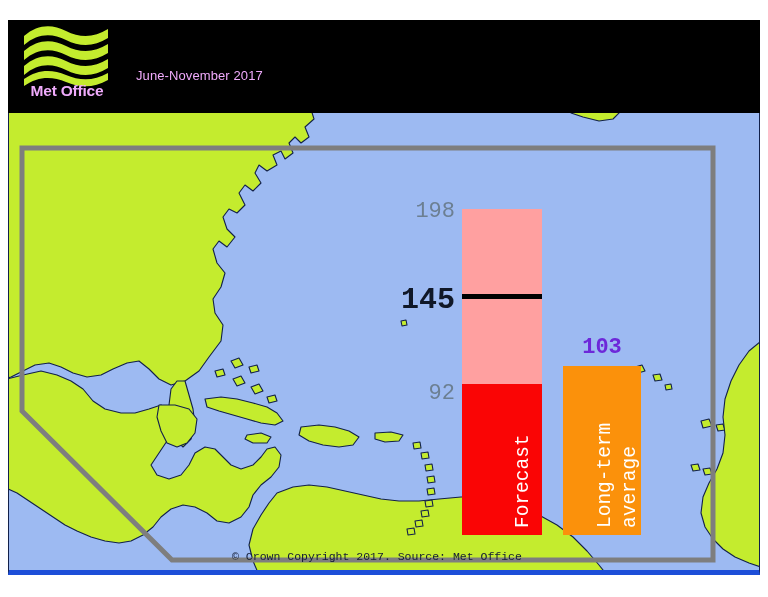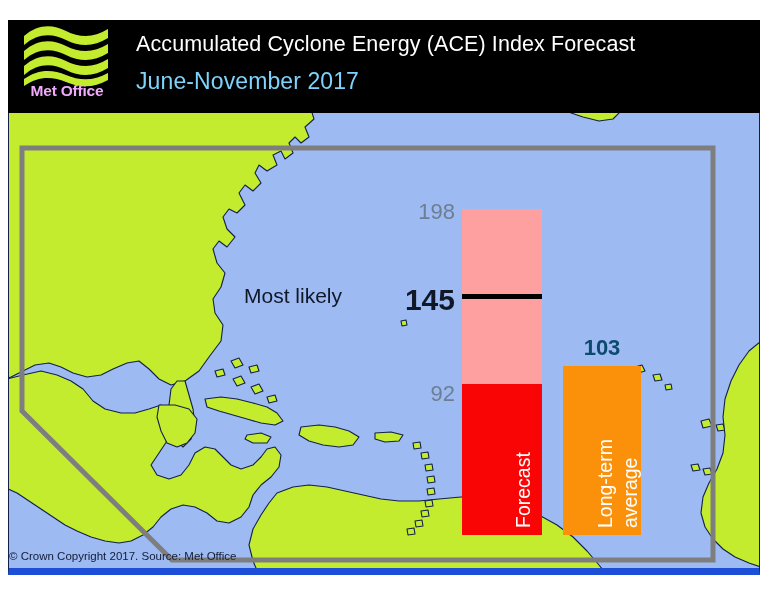--- a/index.html
+++ b/index.html
@@ -10,27 +10,27 @@
 
   
   #header{position:absolute;left:8px;top:20px;width:752px;height:93px;
           background:#000000;}
   #logo{position:absolute;left:4px;top:2px;width:110px;height:91px;}
   #logo svg{display:block;}
   #logo-text{position:absolute;left:7px;top:62px;width:104px;text-align:center;
              color:#f0abfc;font-weight:bold;font-size:15.5px;letter-spacing:-0.2px;}
   #title{position:absolute;left:128px;top:12px;color:#ffffff;font-size:21.5px;
          letter-spacing:0.1px;white-space:nowrap;}
-  #subtitle{position:absolute;left:128px;top:48px;color:#7dd3fc;font-size:23px;
+  #subtitle{position:absolute;left:128px;top:48px;color:#f0abfc;font-size:13px;
             letter-spacing:0.1px;white-space:nowrap;}
 
   
   #map{position:absolute;left:8px;top:113px;width:752px;height:462px;
        background:#9dbaf2;overflow:hidden;border-left:1px solid #12204a;
-       border-right:1px solid #12204a;border-bottom:7px solid #1d4ed8;box-sizing:border-box;}
+       border-right:1px solid #12204a;border-bottom:5px solid #1d4ed8;box-sizing:border-box;font-family:Liberation Mono, monospace;}
   #map svg{position:absolute;left:0;top:0;}
 
   
   #chart{position:absolute;left:0;top:0;width:752px;height:462px;}
 
   .bar{position:absolute;}
   #bar-fore-upper{left:453px;top:96px;width:80px;height:175px;background:#ffa0a0;}
   #bar-fore-lower{left:453px;top:271px;width:80px;height:151px;background:#fa0505;}
   #bar-median{position:absolute;left:453px;top:181px;width:80px;height:5px;
               background:#000000;}
@@ -38,29 +38,29 @@
 
   .lab{position:absolute;white-space:nowrap;}
   #lab-upper{left:398px;top:86px;width:48px;text-align:right;
              color:#6c7f92;font-size:22px;}
   #lab-lower{left:398px;top:268px;width:48px;text-align:right;
              color:#6c7f92;font-size:22px;}
   #lab-median{left:391px;top:170px;width:55px;text-align:right;
               color:#101828;font-size:30px;font-weight:bold;}
   #lab-mostlikely{left:235px;top:171px;color:#101828;font-size:21px;}
   #lab-ltavg{left:554px;top:222px;width:78px;text-align:center;
-             color:#0c4a6e;font-size:22px;font-weight:bold;}
+             color:#6d28d9;font-size:22px;font-weight:bold;}
 
   .vtext{position:absolute;color:#ffffff;font-size:19.5px;
          transform-origin:0 0;transform:rotate(-90deg);white-space:nowrap;}
   #vt-forecast{left:503px;top:415px;}
   #vt-lt1{left:585px;top:415px;}
   #vt-lt2{left:610px;top:415px;}
 
-  #copyright{position:absolute;left:0;top:437px;width:736px;text-align:left;
+  #copyright{position:absolute;left:0;top:437px;width:736px;text-align:center;
              color:#131c35;font-size:11.5px;}
 </style>
 </head>
 <body>
 
 <div id="page">
 
   <div id="header">
 
     <div id="logo">
@@ -68,21 +68,20 @@
         <g fill="#c4ec2e">
           <path d="M12,14 C26,2 40,2 54,9 C68,16 82,16 96,7 L96,16 C82,25 68,25 54,18 C40,11 26,11 12,23 Z"></path>
           <path d="M12,29 C26,17 40,17 54,24 C68,31 82,31 96,22 L96,31 C82,40 68,40 54,33 C40,26 26,26 12,38 Z"></path>
           <path d="M12,44 C26,32 40,32 54,39 C68,46 82,46 96,37 L96,46 C82,55 68,55 54,48 C40,41 26,41 12,53 Z"></path>
           <path d="M12,57 C26,47 40,47 54,53 C68,59 82,59 96,51 L96,58 C82,66 68,66 54,60 C40,54 26,54 12,64 Z"></path>
         </g>
       </svg>
     </div>
     <div id="logo-text">Met Office</div>
 
-    <div id="title">Accumulated Cyclone Energy (ACE) Index Forecast</div>
     <div id="subtitle">June-November 2017</div>
   </div>
 
   <div id="map">
 
     <svg width="752" height="462" viewBox="0 0 752 462" aria-hidden="true">
       <g fill="#c4ec2e" stroke="#12204a" stroke-width="1.1" stroke-linejoin="round" stroke-linecap="round">
 
         <path d="M-10,-10 L300,-10 L305,6 L296,14 L300,24 L292,30 L286,24 L280,30
                  L284,40 L276,46 L272,38 L264,42 L268,52 L258,58 L250,52 L246,60
@@ -168,21 +167,20 @@
     <div id="chart">
 
       <div class="bar" id="bar-fore-upper"></div>
       <div class="bar" id="bar-fore-lower"></div>
       <div id="bar-median"></div>
       <div class="bar" id="bar-ltavg"></div>
 
       <div class="lab" id="lab-upper">198</div>
       <div class="lab" id="lab-lower">92</div>
       <div class="lab" id="lab-median">145</div>
-      <div class="lab" id="lab-mostlikely">Most likely</div>
       <div class="lab" id="lab-ltavg">103</div>
 
       <div class="vtext" id="vt-forecast">Forecast</div>
       <div class="vtext" id="vt-lt1">Long-term</div>
       <div class="vtext" id="vt-lt2">average</div>
 
       <div id="copyright">© Crown Copyright 2017. Source: Met Office</div>
     </div>
   </div>
 </div>

